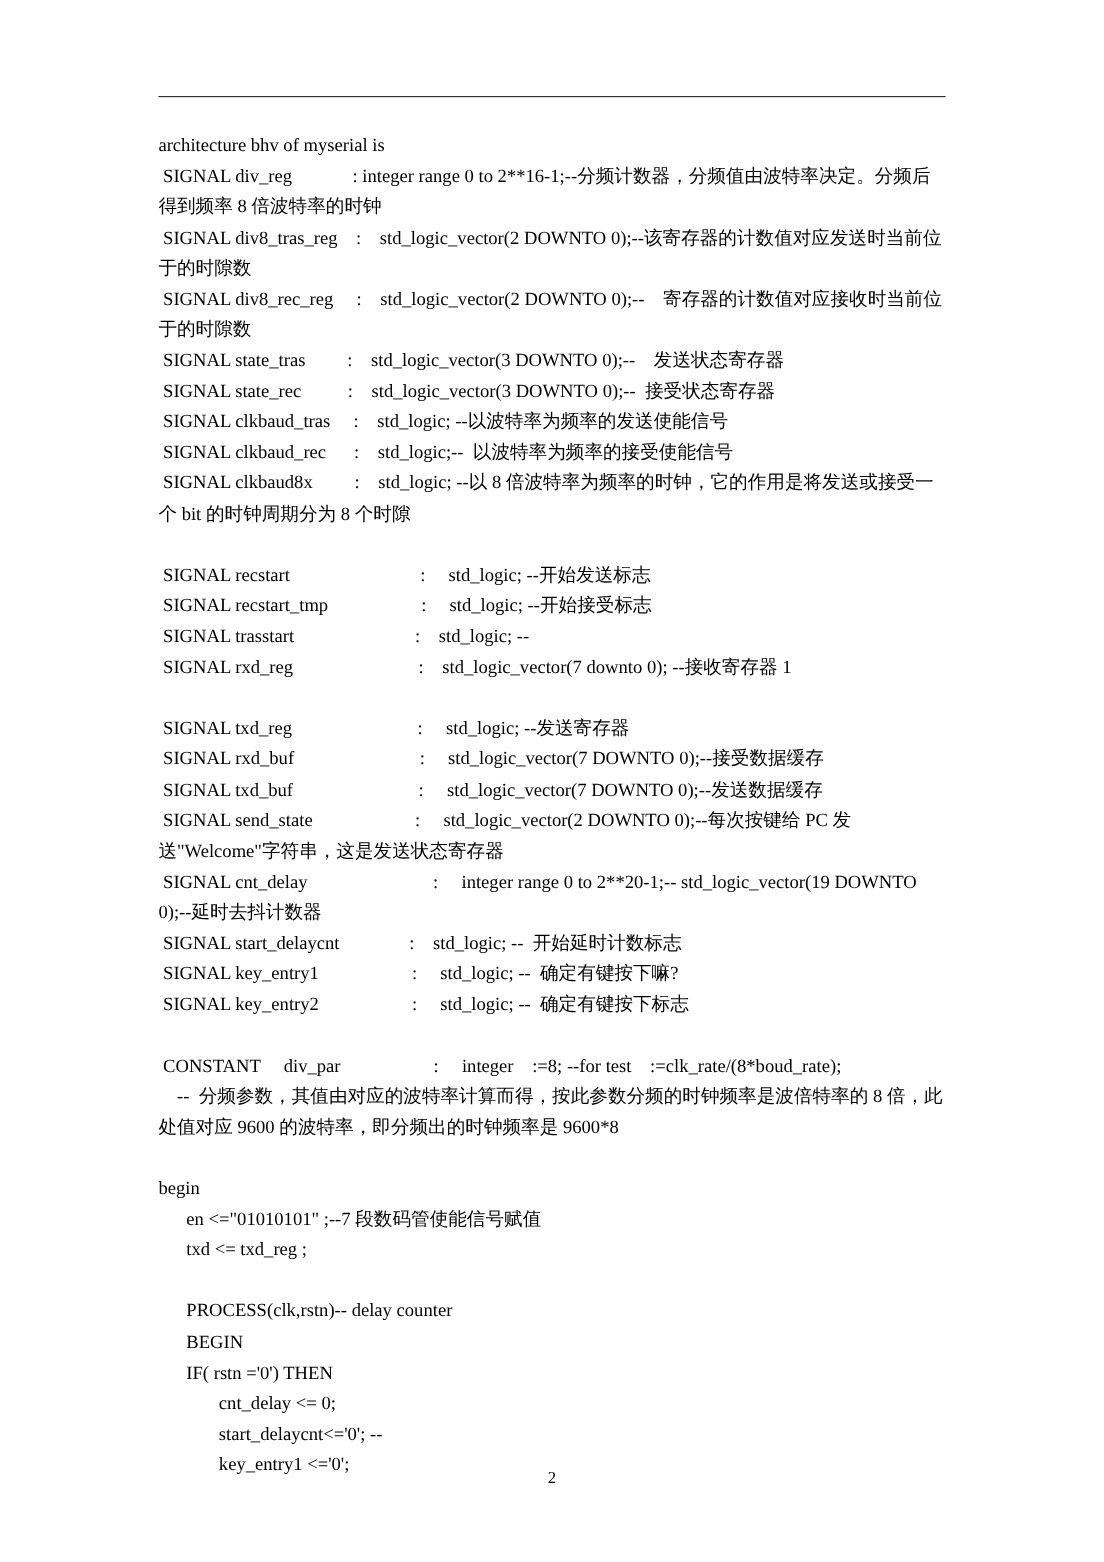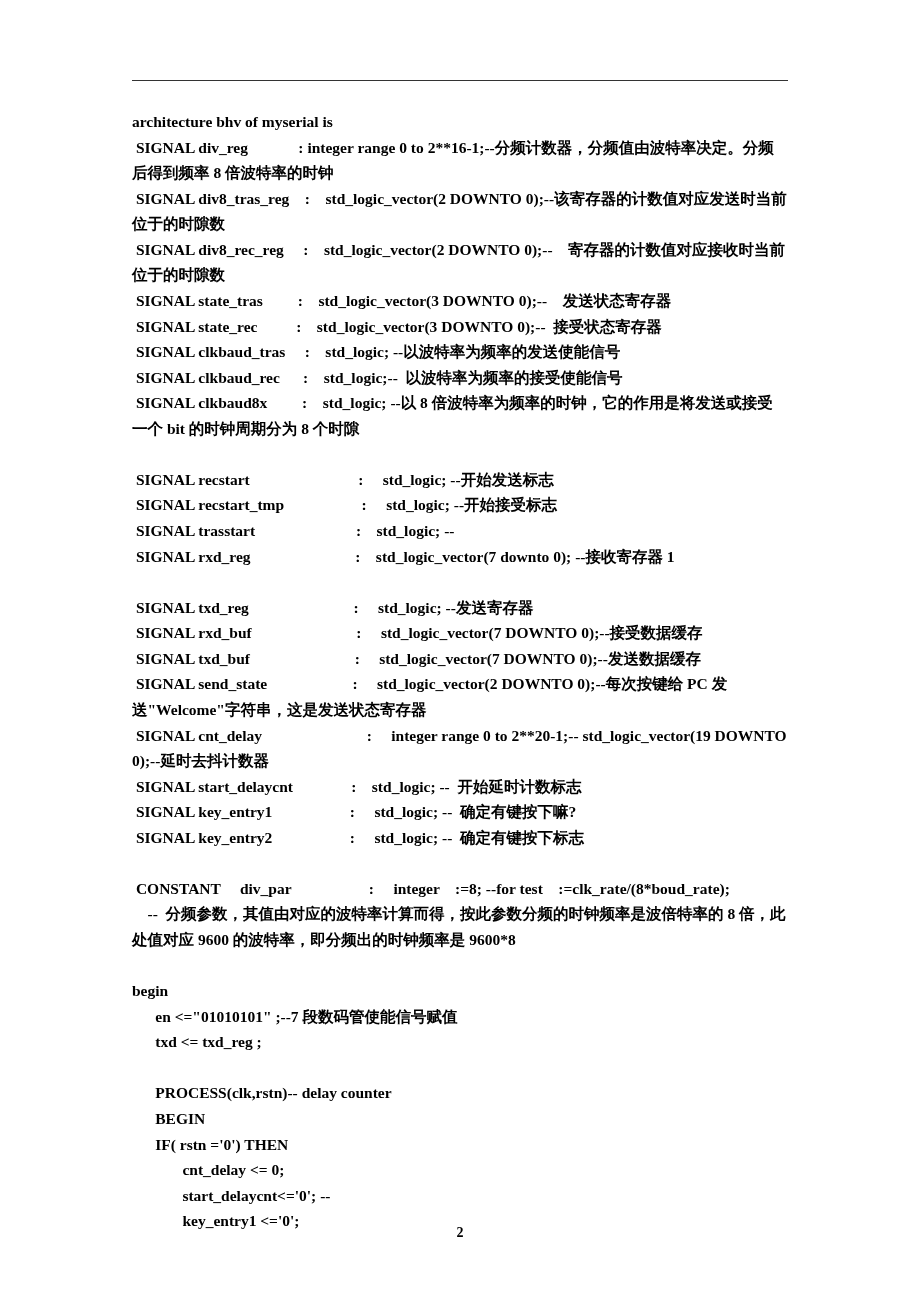--- a/index.html
+++ b/index.html
@@ -11,21 +11,20 @@
     line-height: 1.65;
     color: #000;
   }
   .page {
     width: 920px;
     min-height: 1302px;
     margin: 0 auto;
     padding: 80px 132px 50px 132px;
     box-sizing: border-box;
     position: relative;
-    font-weight: bold;
   }
   .hr-top {
     border: none;
     border-top: 1px solid #333;
     margin: 0 0 28px 0;
   }
   .content {
     white-space: pre-wrap;
     word-break: break-word;
   }

